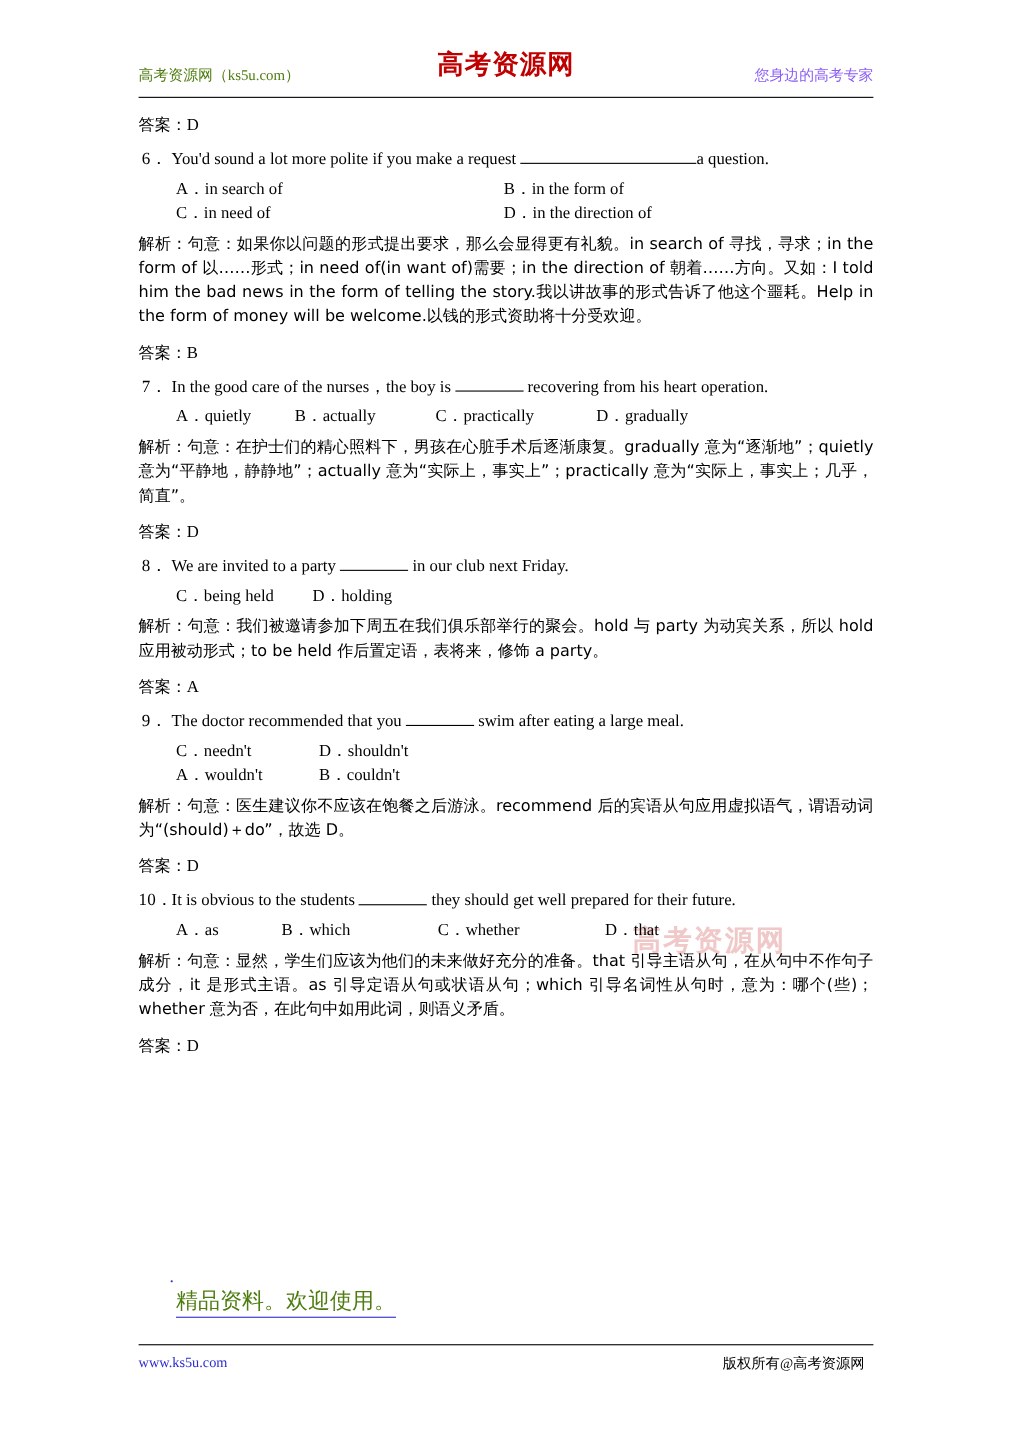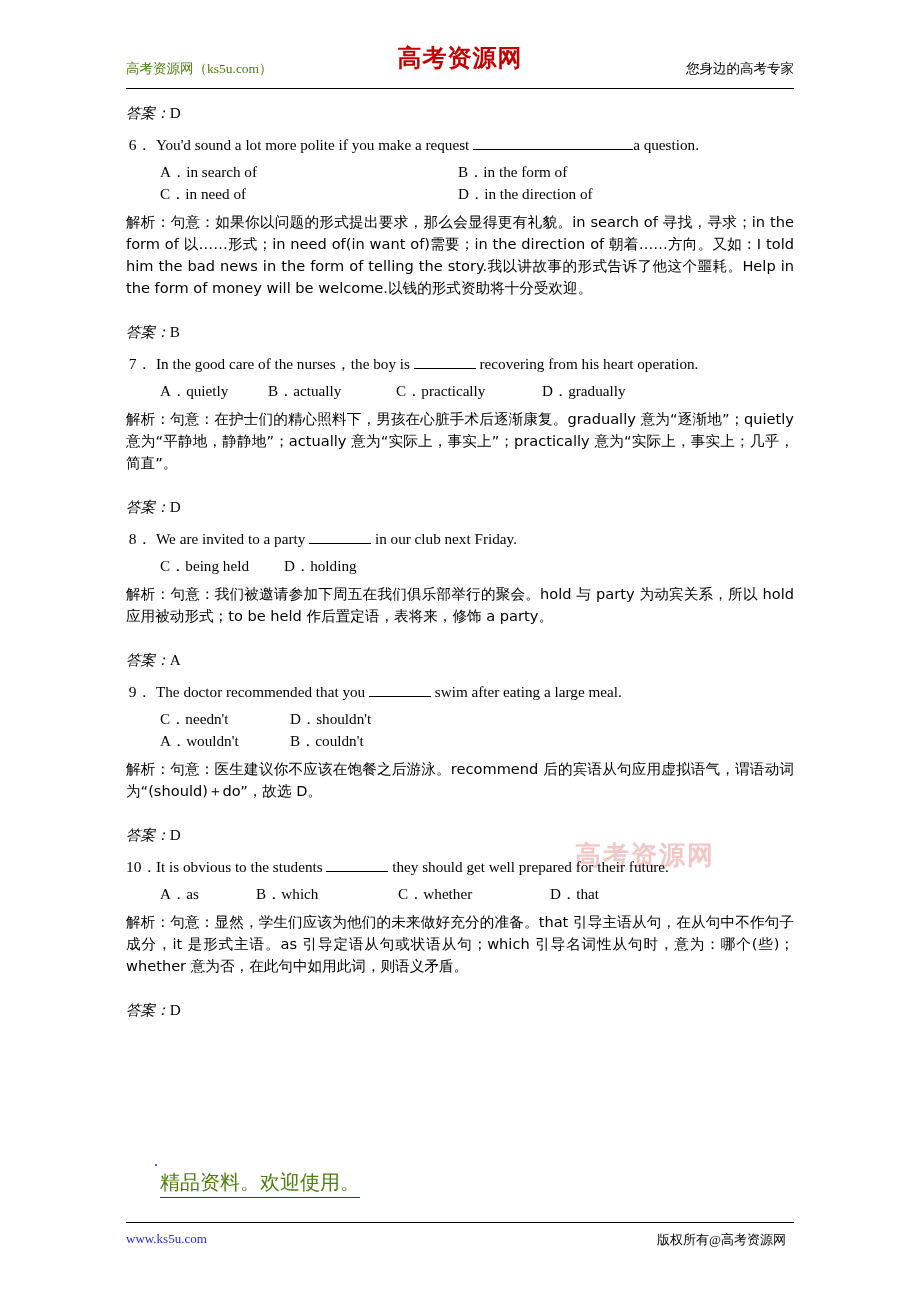--- a/index.html
+++ b/index.html
@@ -46,21 +46,21 @@
     font-weight: bold;
     color: #c00000;
     font-family: "DejaVu Sans", "Liberation Sans", sans-serif;
     letter-spacing: 1px;
   }
   .header-right {
     position: absolute;
     right: 0;
     top: 18px;
     font-size: 13.5px;
-    color: #000000;
+    color: #8b5cf6;
   }
   .header-rule {
     position: absolute;
     left: 126px;
     top: 88px;
     width: 668px;
     border-top: 1px solid #000;
   }
   
   .footer-rule {
@@ -86,21 +86,21 @@
     color: #000;
   }
   
   .content {
     position: absolute;
     left: 126px;
     top: 104px;
     width: 668px;
   }
   .ans {
-    margin-top: 24px;
+    margin-top: 12px;
     margin-bottom: 10px;
     font-size: 15.3px;
   }
   .qnum {
     display: inline-block;
     width: 26px;
     text-align: right;
     margin-right: 4px;
   }
   .qline {
@@ -132,21 +132,20 @@
   .analysis .lbl {
     font-weight: normal;
   }
   .en {
     font-family: "Liberation Serif", serif;
     font-size: 15.2px;
   }
   .ans-label {
     font-family: "DejaVu Sans", "Liberation Sans", sans-serif;
     font-size: 14.6px;
-    font-style: italic;
   }
   .ans-val {
     font-family: "Liberation Serif", serif;
     font-size: 15.2px;
   }
   .blank {
     display: inline-block;
     border-bottom: 1px solid #000;
     vertical-align: baseline;
   }

